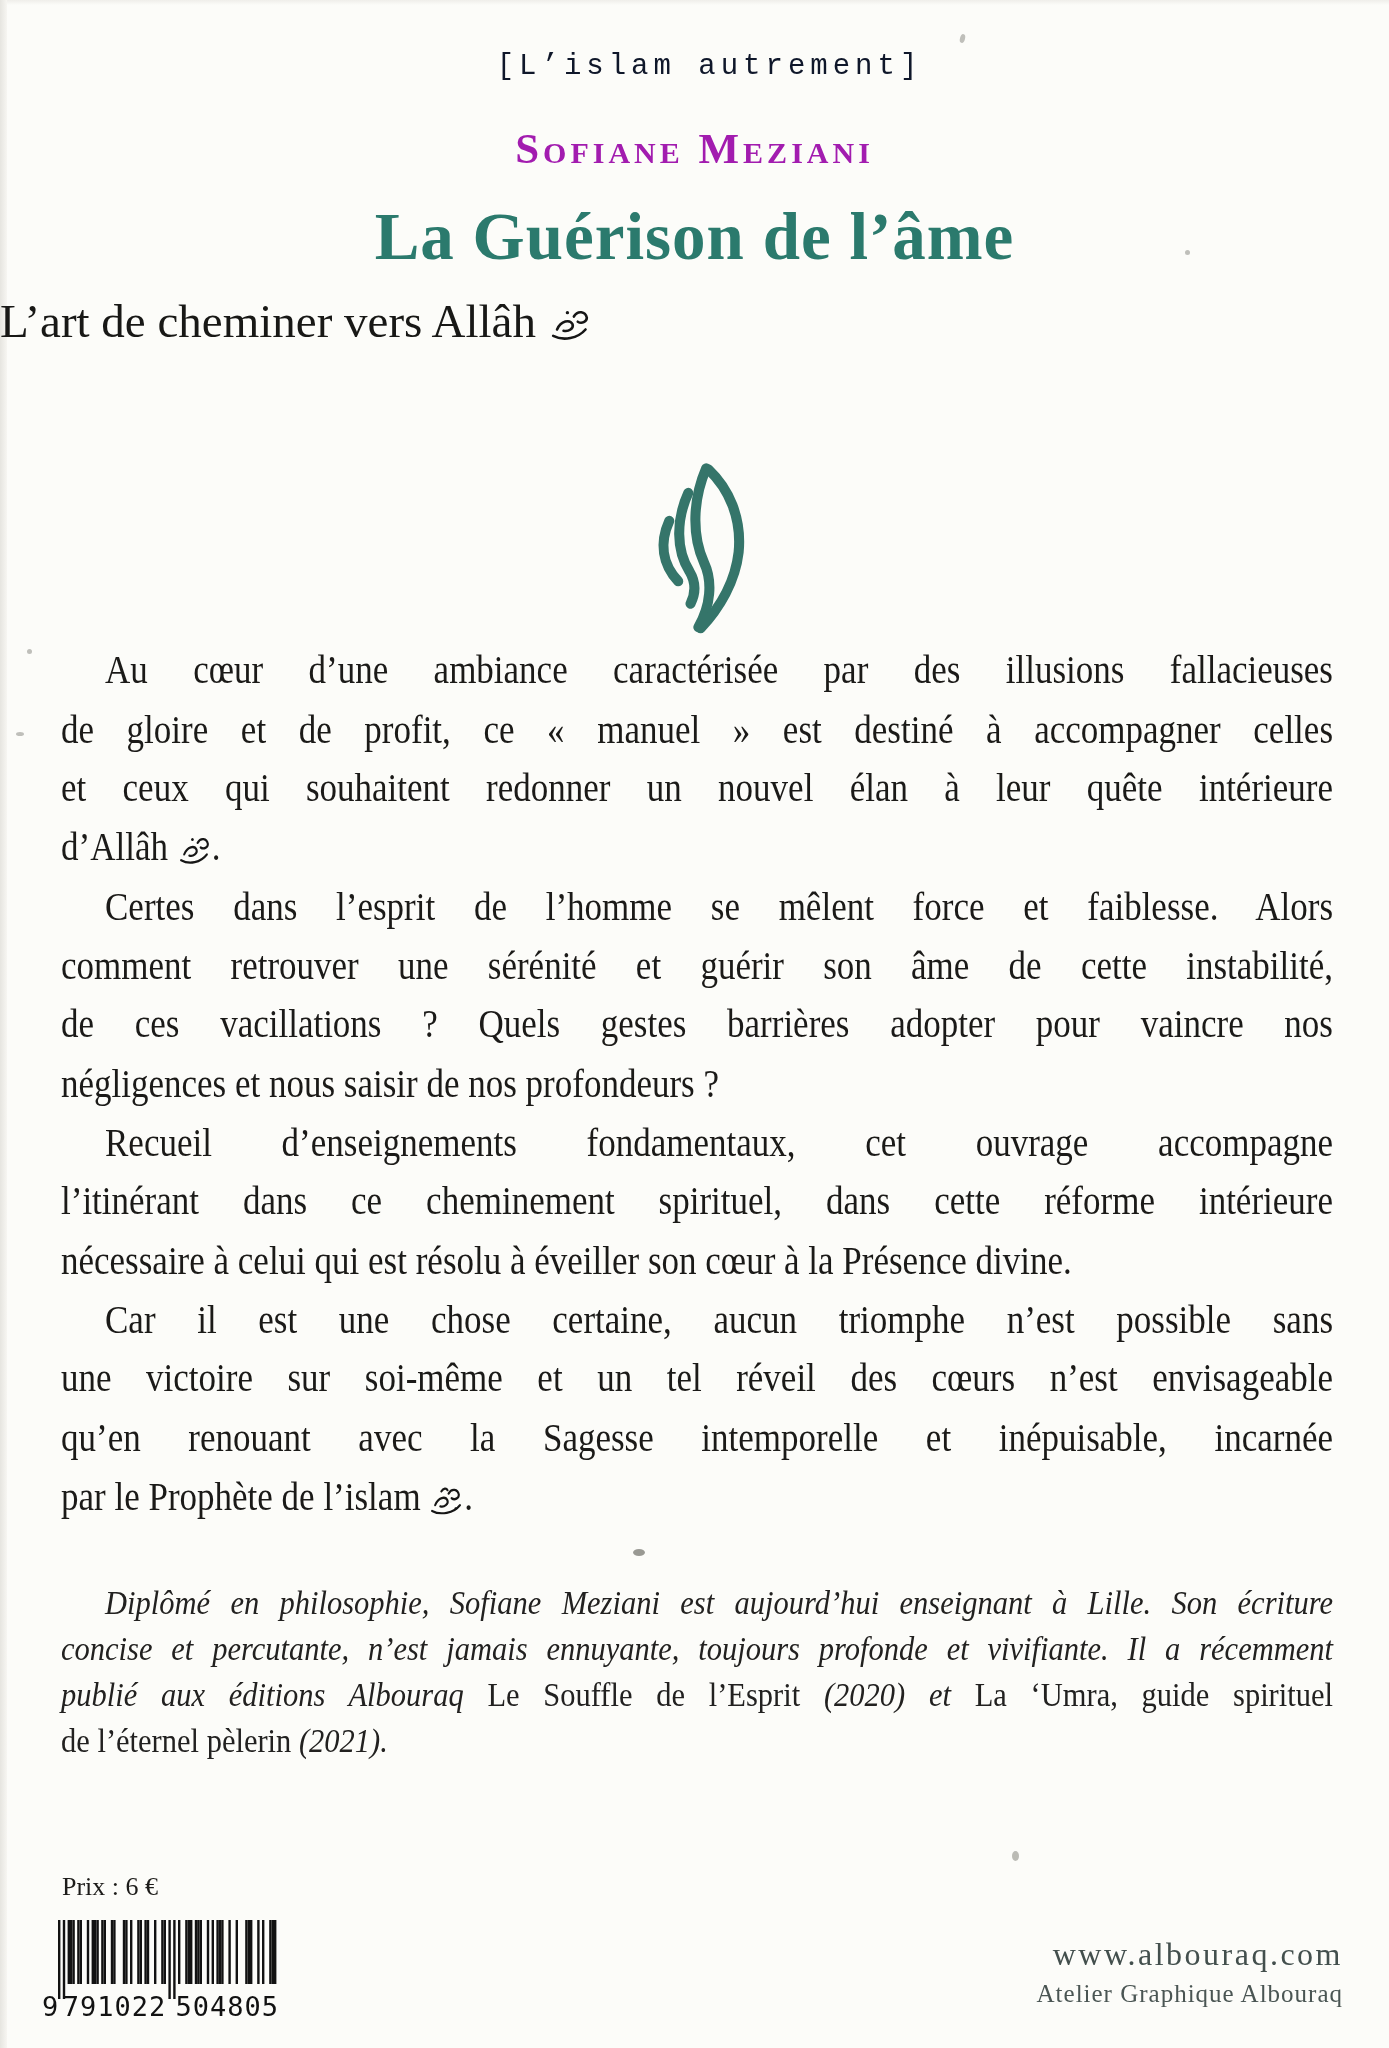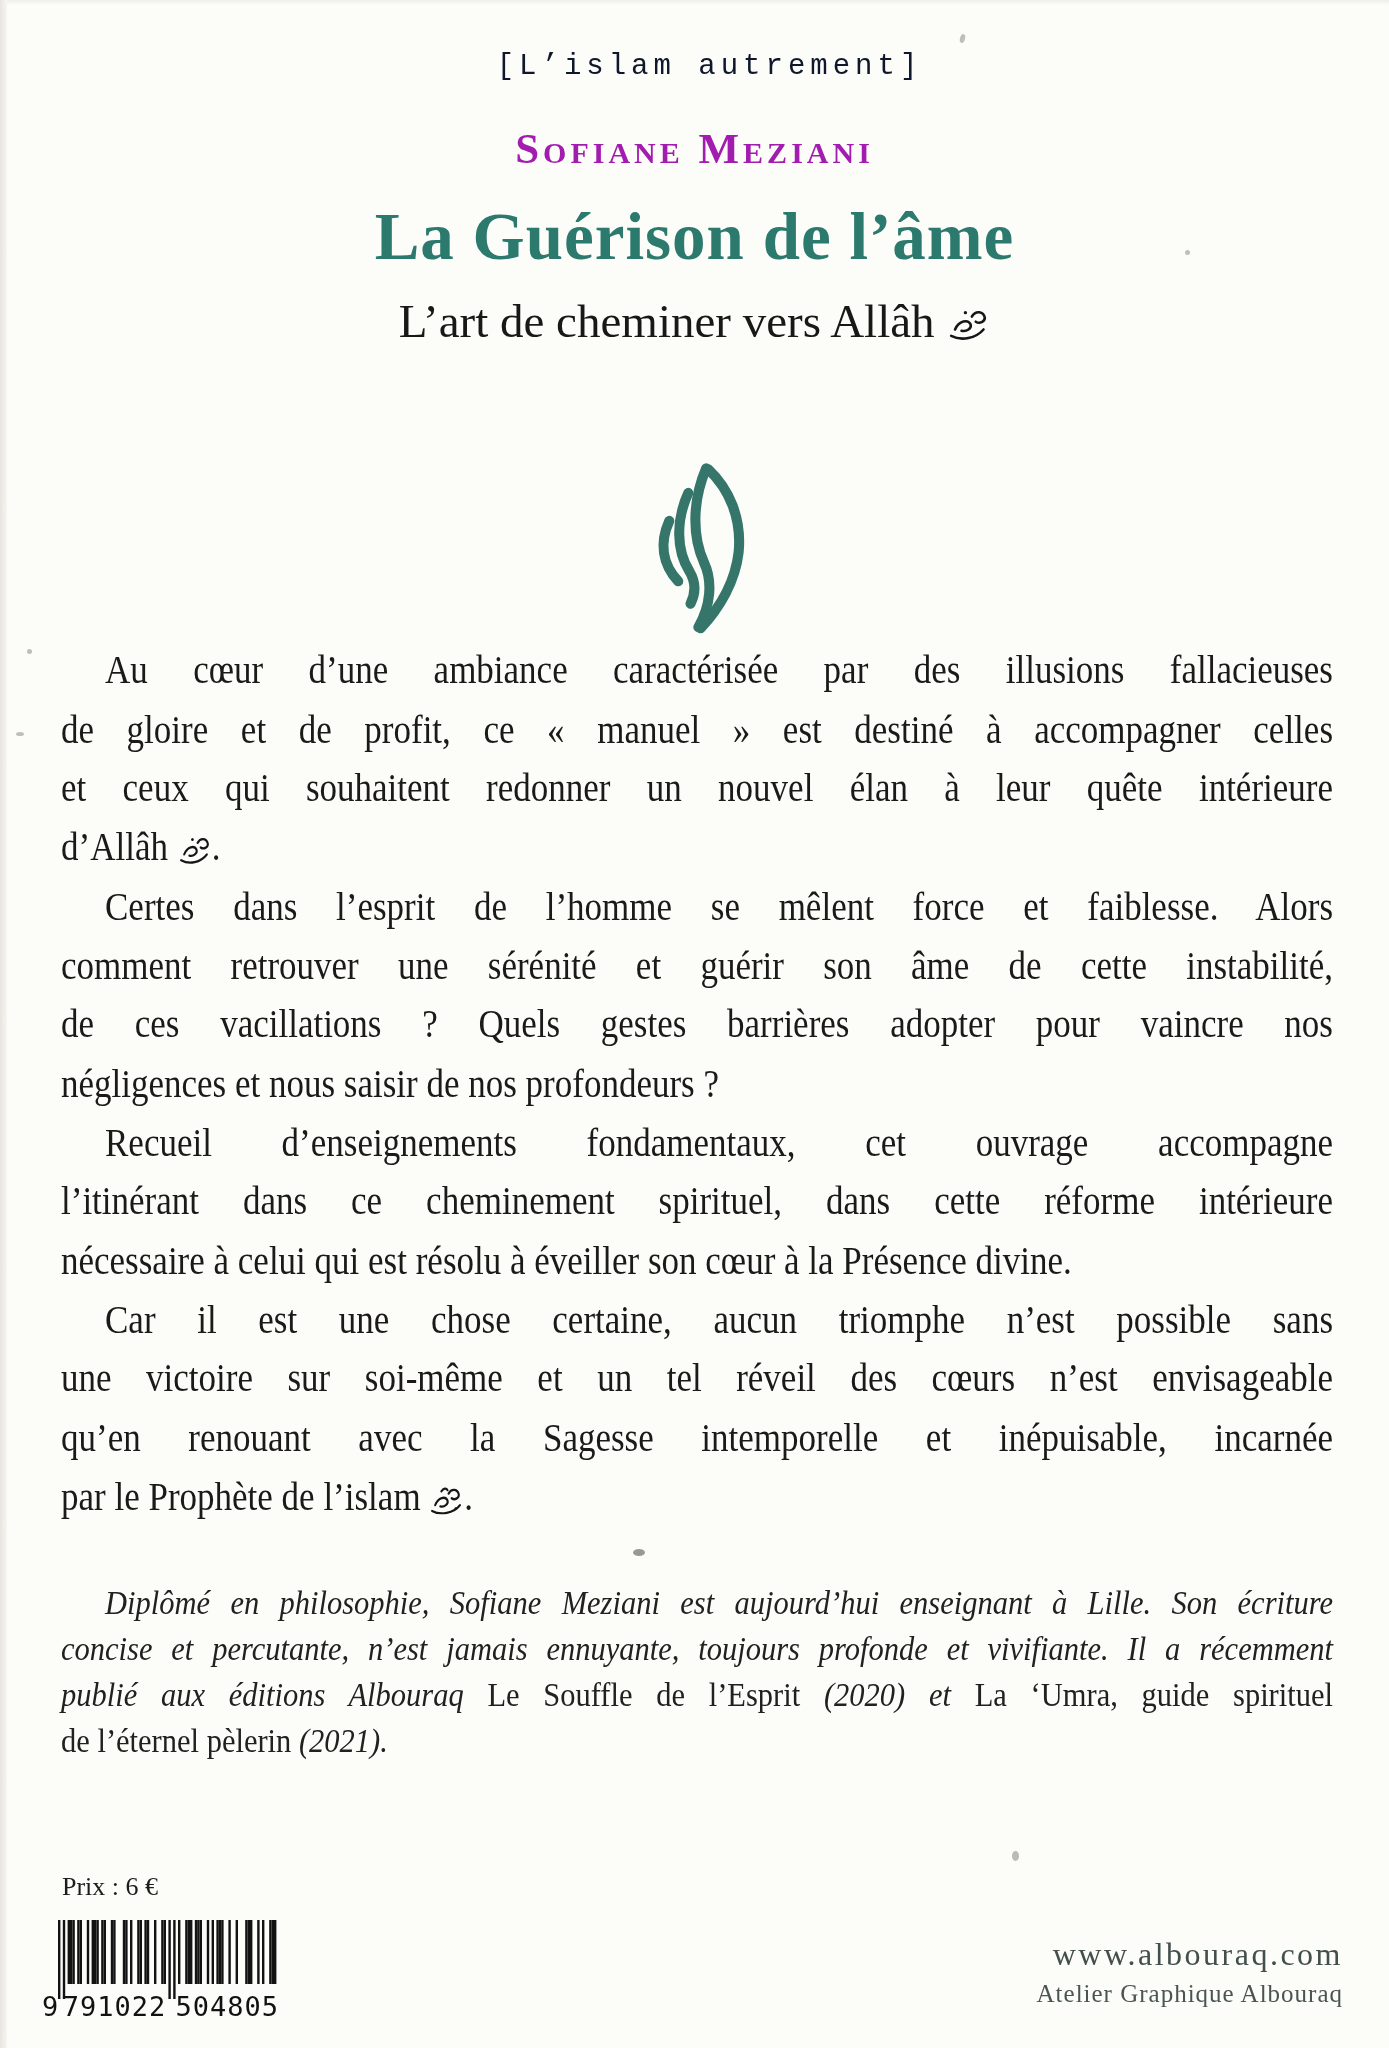--- a/index.html
+++ b/index.html
@@ -11,21 +11,21 @@
   .edge-left{position:absolute;left:0;top:0;bottom:0;width:7px;
     background:linear-gradient(90deg,#e6e5e0,#f7f6f2);}
   .edge-top{position:absolute;left:0;top:0;right:0;height:5px;
     background:linear-gradient(180deg,#efeeea,#fcfcf9);}
   .collection{position:absolute;top:50px;left:15px;width:100%;text-align:center;
     font-size:29px;letter-spacing:5px;color:#0f172a;font-family:Liberation Mono, monospace;}
   .author{position:absolute;top:124px;left:0;width:100%;text-align:center;
     font-variant:small-caps;font-weight:700;font-size:43px;letter-spacing:4px;color:#a21caf;}
   .title{position:absolute;top:198px;left:0;width:100%;text-align:center;margin:0;
     font-size:67px;font-weight:700;color:#2b7a6d;letter-spacing:1px;}
-  .subtitle{position:absolute;top:294px;left:0;width:100%;text-align:center;
+  .subtitle{position:absolute;top:294px;left:0;width:100%;text-align:left;
     font-size:47px;color:#181816;}
   .hon{display:inline-block;}
   .hon-lg{width:44px;height:38px;vertical-align:-5px;}
   .hon-sm{width:35px;height:29px;vertical-align:-4px;}
   .logo-wrap{position:absolute;top:456px;left:50%;transform:translateX(-50%);line-height:0;}
   .text-block{position:absolute;top:642px;left:61px;width:1272px;
     transform:scaleY(1.12);transform-origin:50% 0;}
   .synopsis{font-size:35px;line-height:52.7px;}
   .line{text-align:justify;text-align-last:justify;white-space:normal;}
   .line.last{text-align-last:left;}

